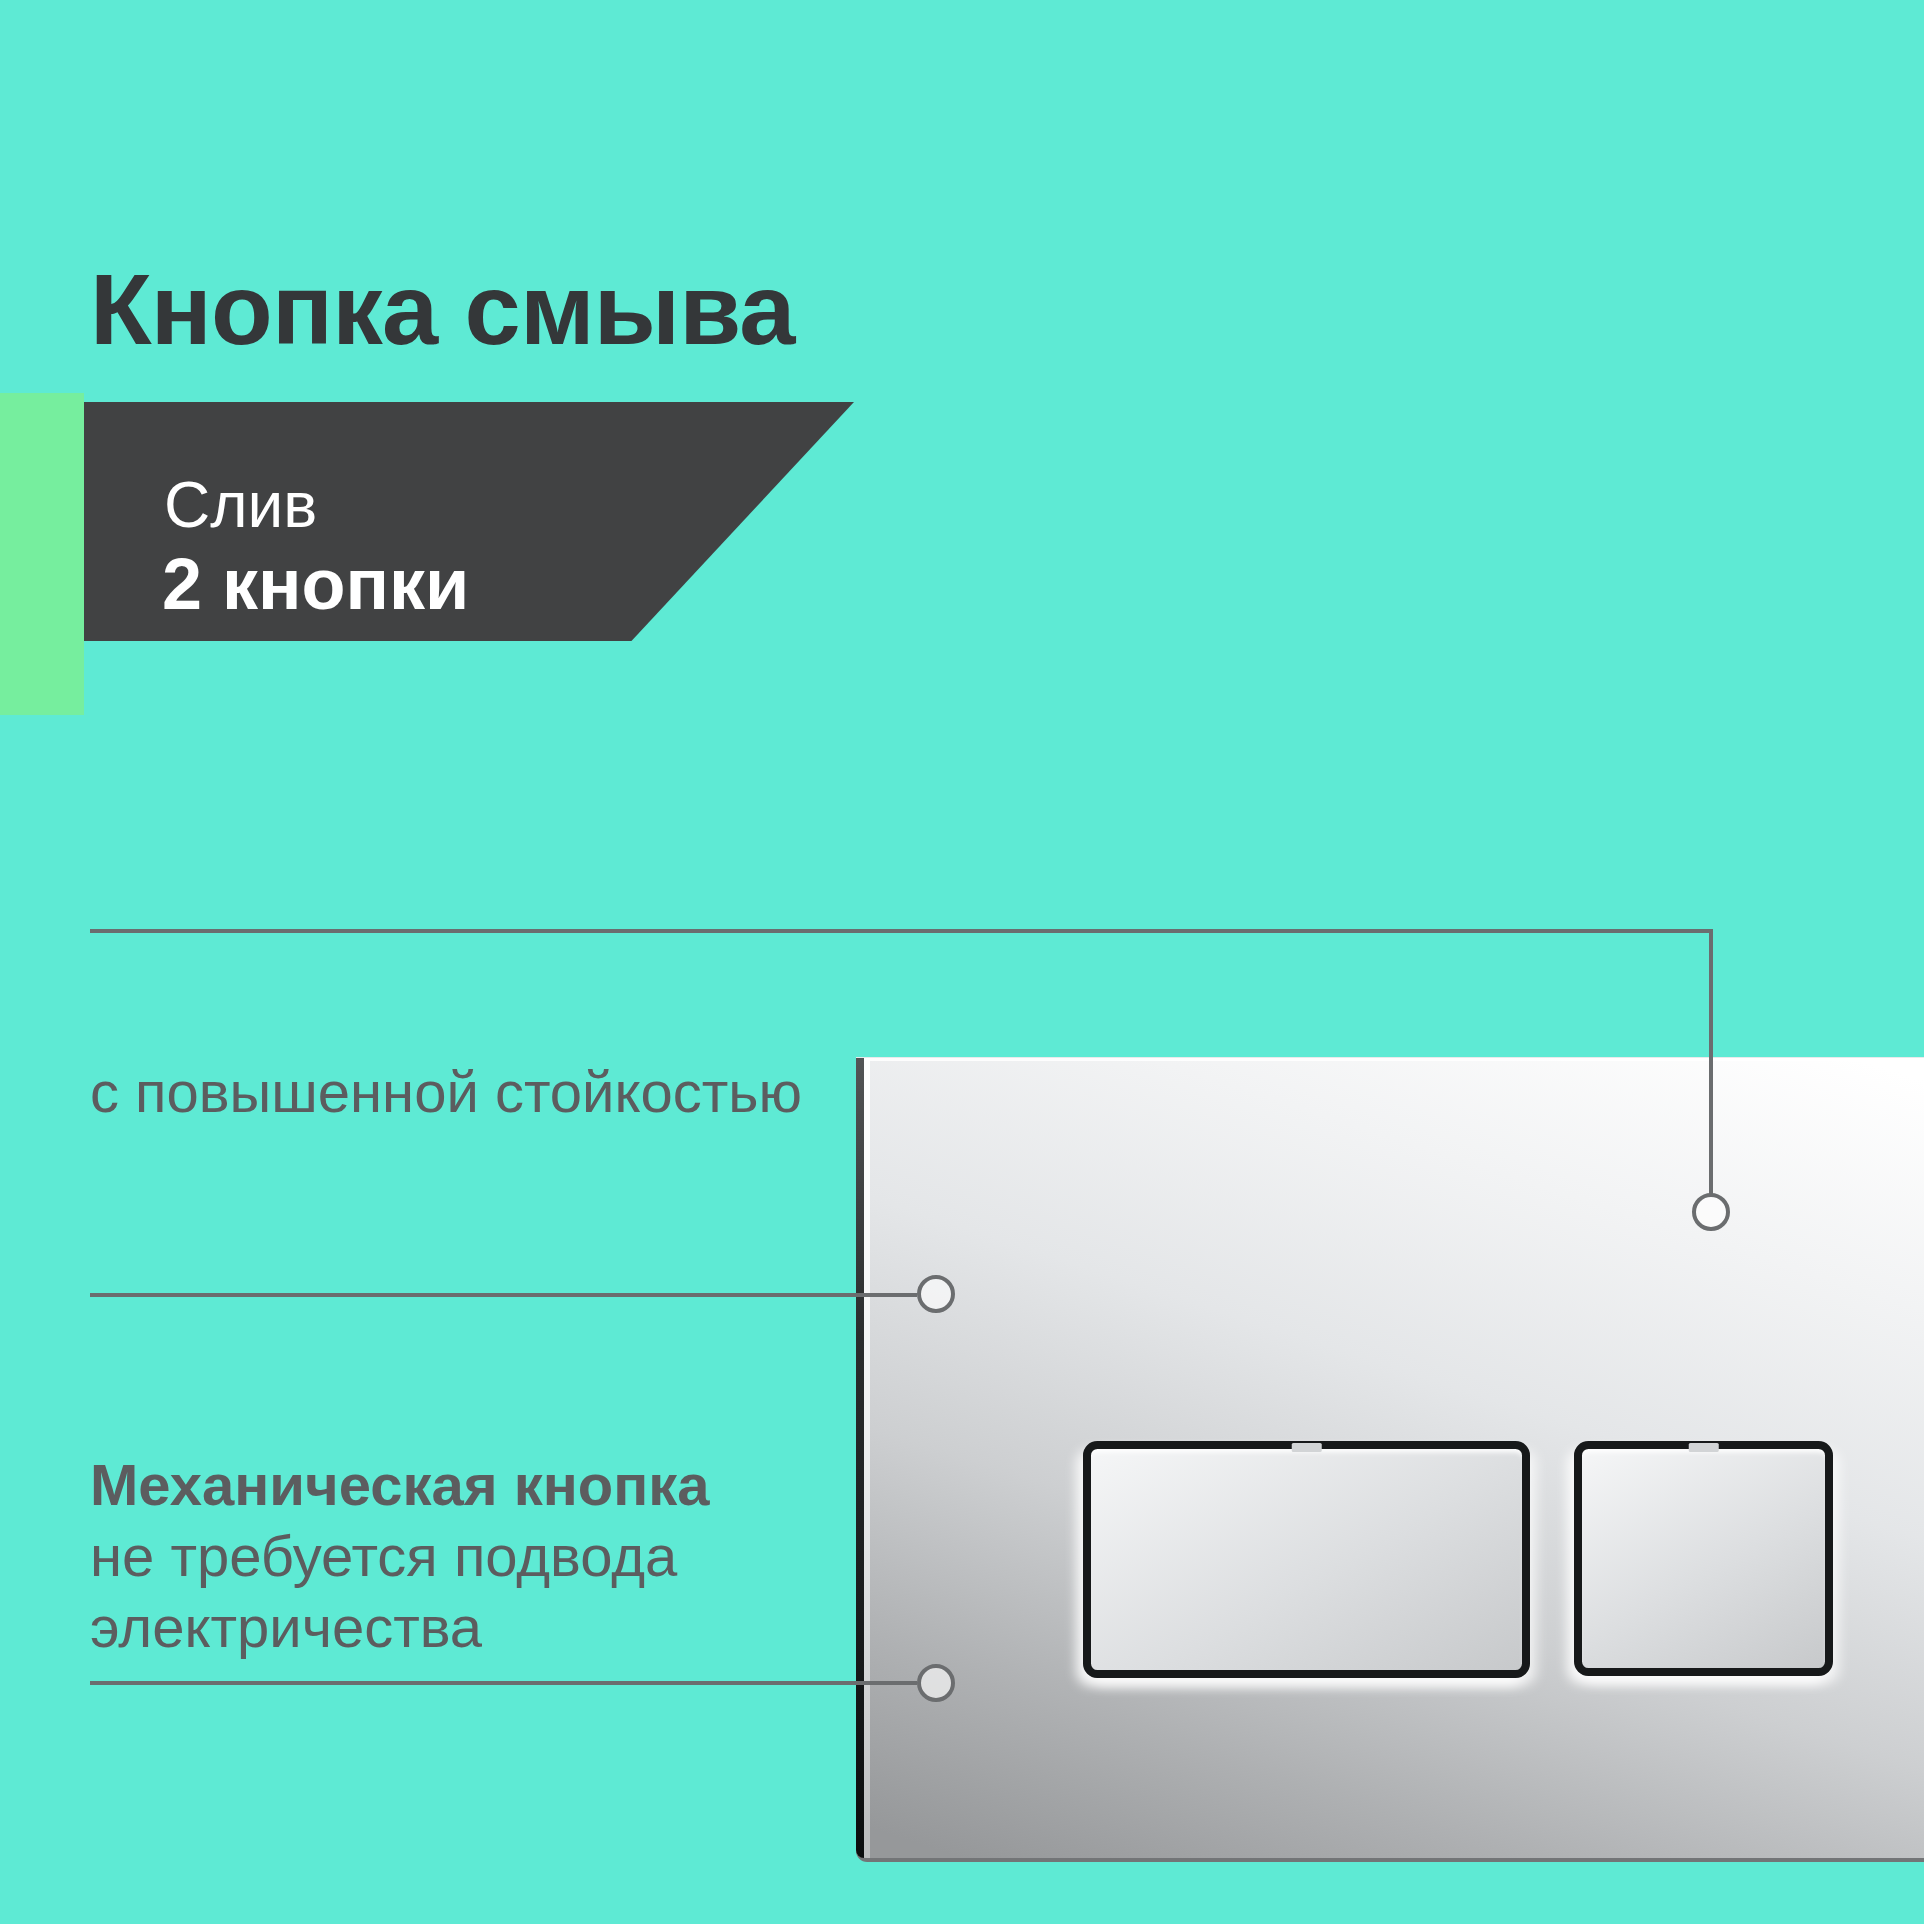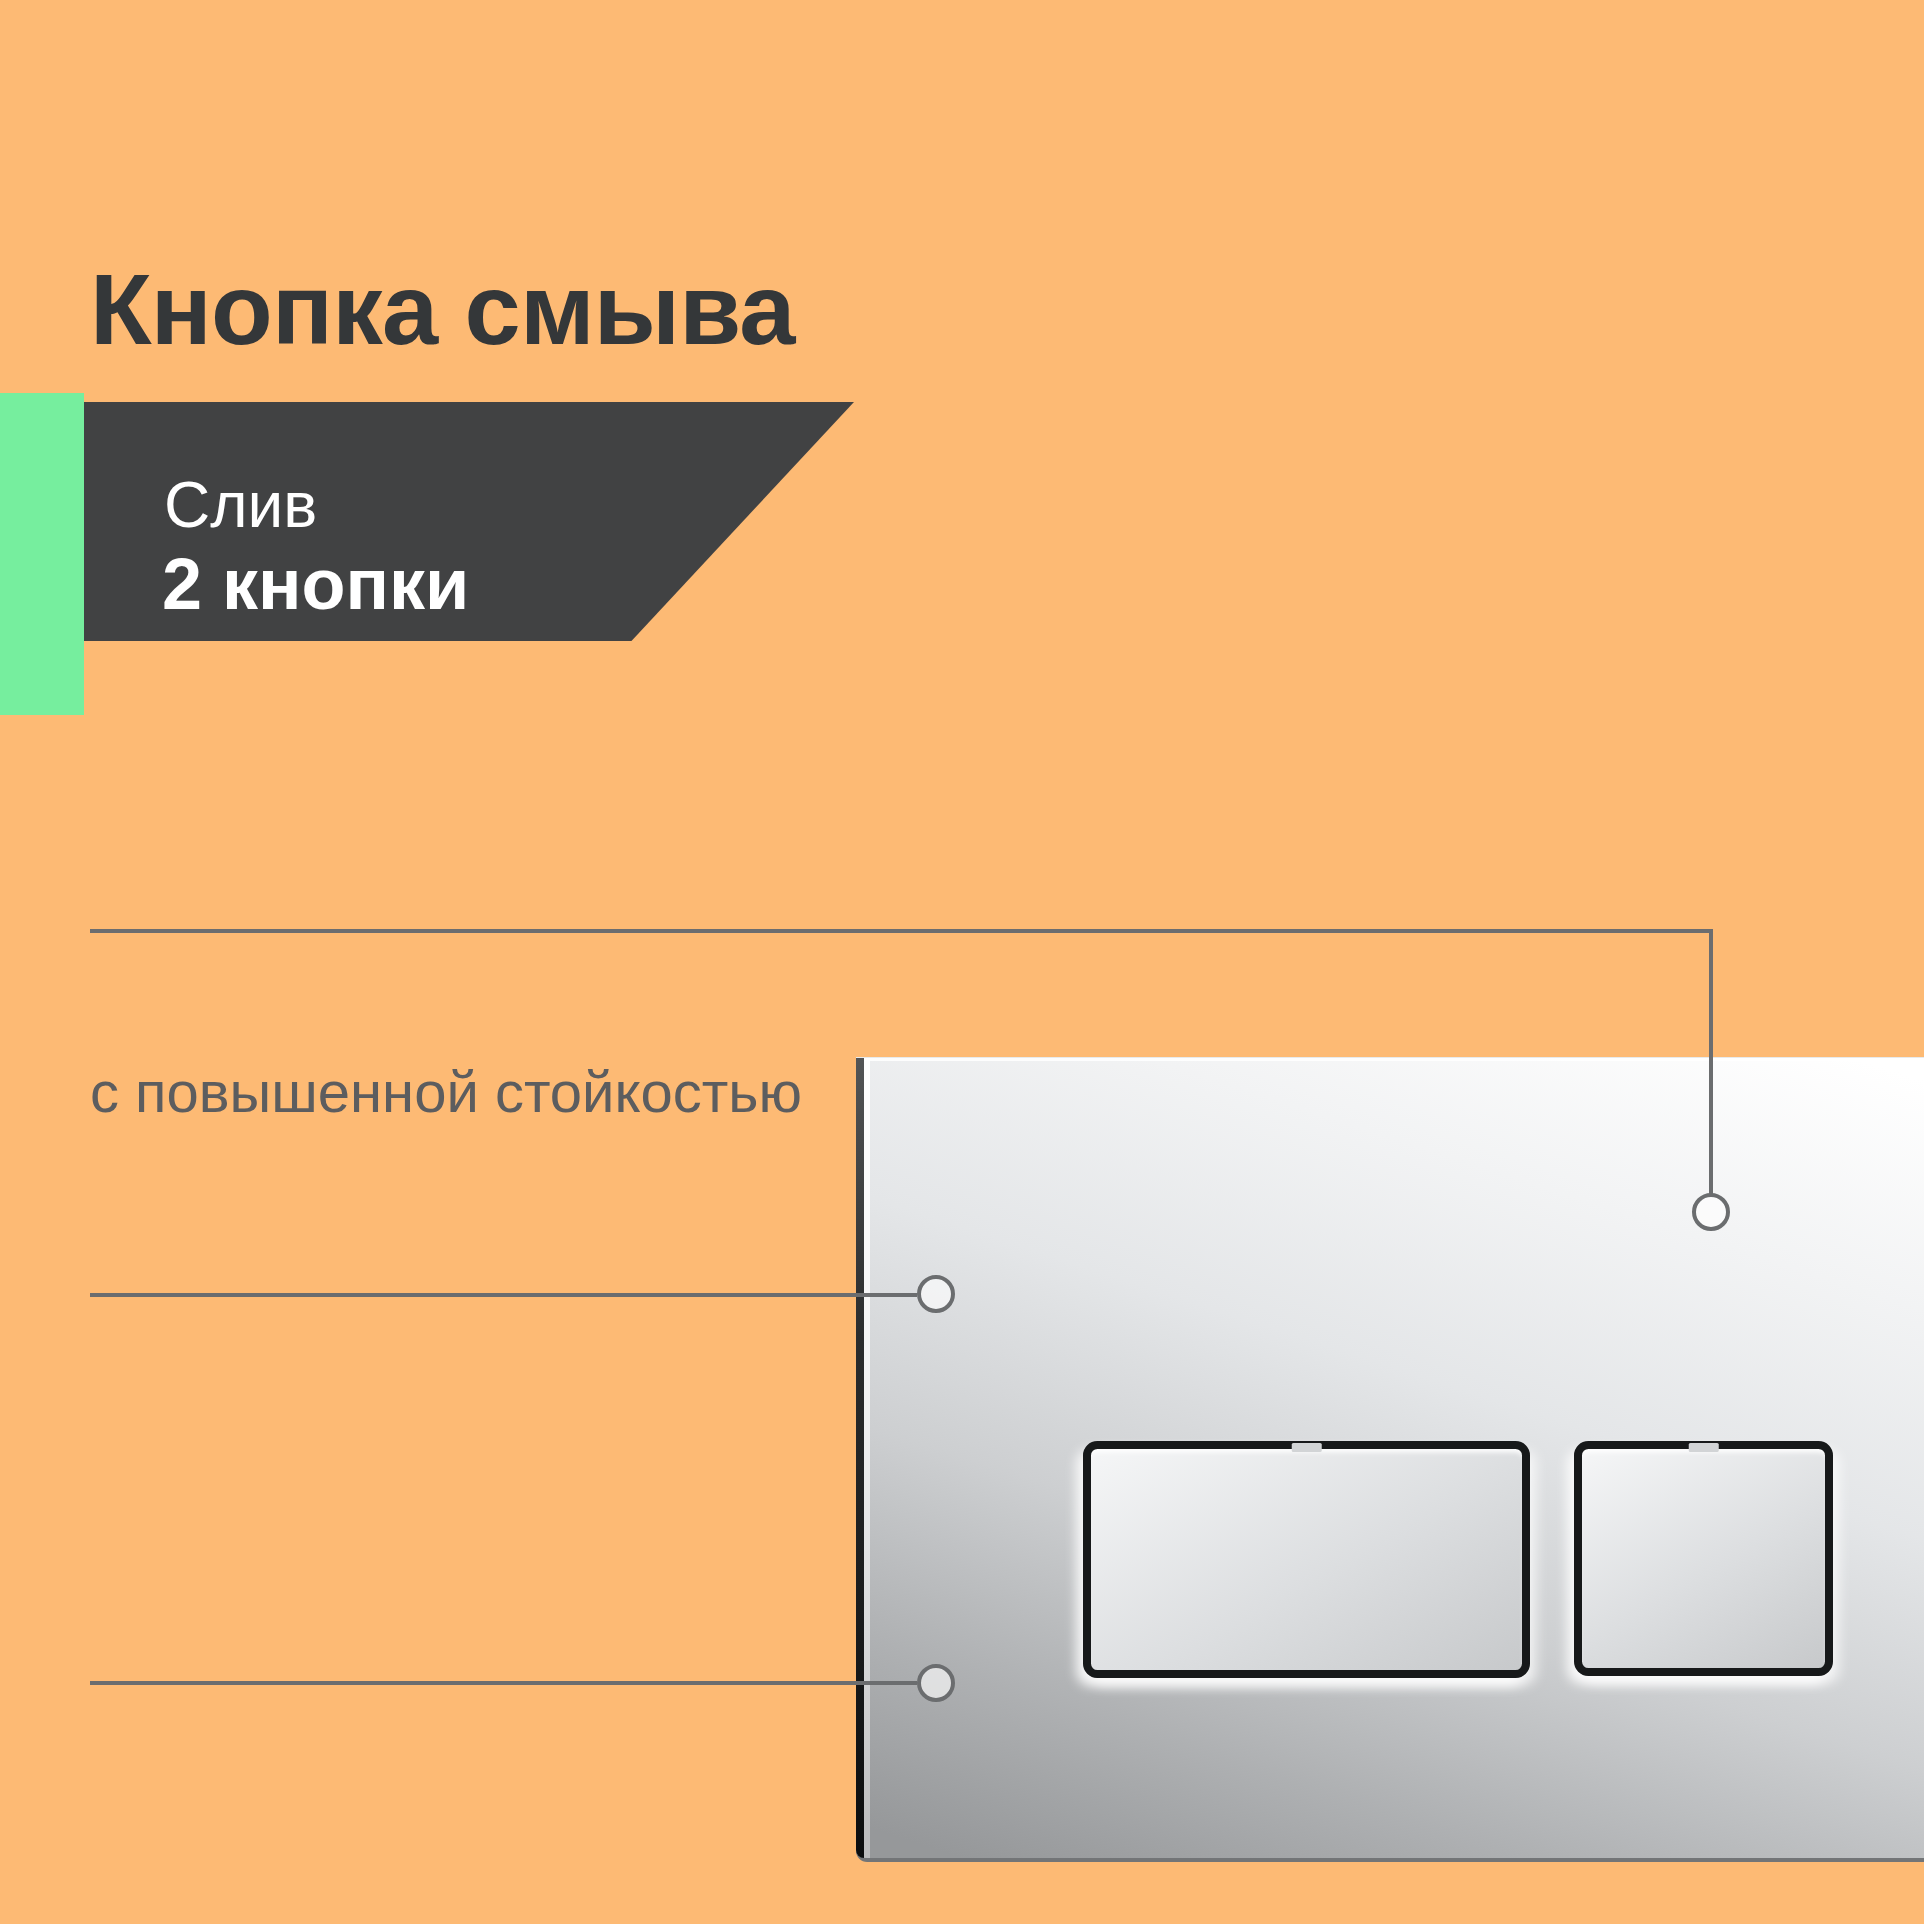--- a/index.html
+++ b/index.html
@@ -1,17 +1,17 @@
 <!DOCTYPE html>
 <html lang="ru" style="--accent-green: #76ee9e; --badge-dark: #414243; --title-text: #343739; --body-text: #5c5d5f; --callout: #6b6d6f;font-size:13px"><head>
 <meta charset="utf-8">
 <style>
   html,body{margin:0;padding:0;background:#ffffff;}
   body{width:1925px;height:1925px;font-family:"Liberation Sans","DejaVu Sans",sans-serif;}
-  #canvas{position:relative;width:1925px;height:1925px;background:#fdba74;overflow:hidden;}
+  #canvas{position:relative;width:1925px;height:1925px;background:#5eead4;overflow:hidden;}
 
   
   .page-title{
     position:absolute;left:90px;top:191px;
     font-size:101px;font-weight:700;letter-spacing:-0.8px;
     color:var(--title-text,#343739);line-height:1;white-space:nowrap;
   }
 
   
   .accent-bar{
@@ -120,20 +120,27 @@
   <div class="rule" id="callout-drop-1"></div>
   <div class="callout-dot" id="callout-dot-1"></div>
 
   <div class="text-block" id="material-block">
     <div>с повышенной стойкостью</div>
   </div>
 
   <div class="rule" id="callout-rule-2"></div>
   <div class="callout-dot" id="callout-dot-2"></div>
 
+  <div class="text-block" id="mechanical-block">
+    <div>
+      <b>Механическая кнопка</b>
+    </div>
+    <div>не требуется подвода</div>
+    <div>электричества</div>
+  </div>
 
   <div class="rule" id="callout-rule-3"></div>
   <div class="callout-dot" id="callout-dot-3"></div>
 
   <div class="product-photo">
     <div class="plate-left-edge"></div>
     <div class="plate-left-highlight"></div>
     <div class="plate-top-highlight"></div>
     <div class="flush-button" id="flush-button-left">
       <div class="button-notch"></div>

